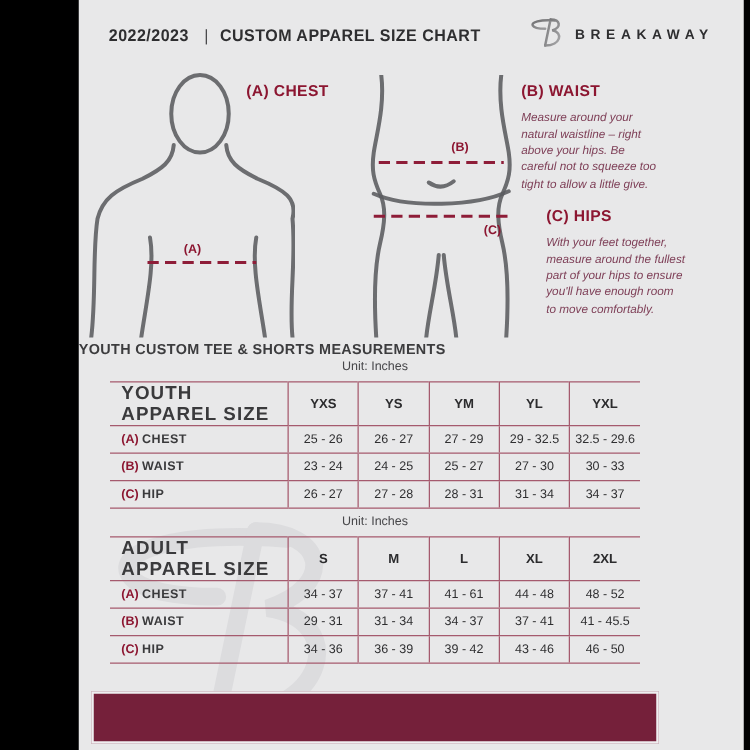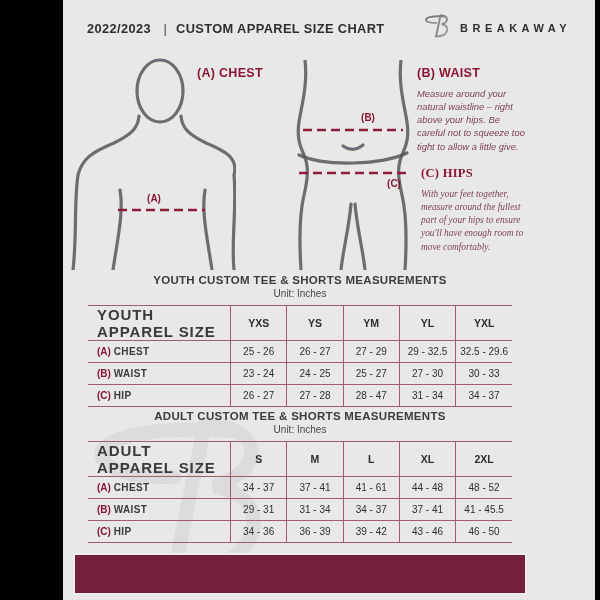--- a/index.html
+++ b/index.html
@@ -27,21 +27,21 @@
   .fig{position:absolute;}
   .fig svg{display:block;}
   .stroke{fill:none;stroke:#5a5b5e;stroke-width:3.2;stroke-linecap:round;opacity:.88;}
   .dash{fill:none;stroke:#8e1d38;stroke-width:2.4;stroke-dasharray:9 5;}
   .marker{font-family:"Liberation Sans",sans-serif;font-weight:bold;font-size:10px;fill:#8c1631;}
   .guide-block{position:absolute;}
   .guide-h{font-weight:bold;font-size:12.5px;color:#8c1631;letter-spacing:.3px;margin:0 0 7px 0;}
   .guide-p{font-style:italic;font-size:9.4px;line-height:1.4;color:#7f4058;margin:0;}
   
   .tbl-section{position:absolute;left:0;width:474px;z-index:2;}
-  .tbl-title{text-align:center;font-weight:bold;font-size:11.5px;letter-spacing:.3px;color:#3c3c3e;margin:0;}
+  .tbl-title{font-weight:bold;font-size:11.5px;letter-spacing:.3px;color:#3c3c3e;margin:0;}
   .tbl-unit{text-align:center;font-size:10px;color:#47474a;margin:2px 0 6px 0;}
   table.size{
     border-collapse:collapse;table-layout:fixed;
     width:424px;margin:0 auto;
     border-top:1.6px solid #a55a6e;border-bottom:1.6px solid #a55a6e;
   }
   table.size td{
     height:21px;border-bottom:1.6px solid #a55a6e;
     font-size:10px;color:#2f2f31;text-align:center;padding:0;
   }
@@ -120,21 +120,21 @@
 
     <div class="guide-block" style="left:134px;top:8px;width:110px;">
       <p class="guide-h">(A) CHEST</p>
     </div>
 
     <div class="guide-block" style="left:354px;top:8px;width:110px;">
       <p class="guide-h">(B) WAIST</p>
       <p class="guide-p">Measure around your natural waistline – right above your hips. Be careful not to squeeze too tight to allow a little give.</p>
     </div>
 
-    <div class="guide-block" style="left:358px;top:108px;width:112px;font-family:Liberation Serif, serif;">
+    <div class="guide-block" style="left:374px;top:108px;width:112px;">
       <p class="guide-h">(C) HIPS</p>
       <p class="guide-p">With your feet together, measure around the fullest part of your hips to ensure you'll have enough room to move comfortably.</p>
     </div>
   </div>
 
   <div class="watermark">
     <svg width="210" height="190" viewBox="0 0 34 30">
       <g fill="none" stroke="#dcdcde" stroke-width="2.3" stroke-linecap="round">
         <path d="M25 4 C11 3 3 5.5 4.5 8.5 C5.7 10.8 11 11.5 16 11.5"></path>
         <path d="M21 3 L16 27"></path>
@@ -169,30 +169,29 @@
         <td>23 - 24</td>
         <td>24 - 25</td>
         <td>25 - 27</td>
         <td>27 - 30</td>
         <td>30 - 33</td>
       </tr>
       <tr>
         <td class="lbl"><span class="pfx">(C)</span> <span class="rowlbl">HIP</span></td>
         <td>26 - 27</td>
         <td>27 - 28</td>
-        <td>28 - 47</td>
+        <td>28 - 31</td>
         <td>31 - 34</td>
         <td>34 - 37</td>
       </tr>
     </tbody>
       </table>
   </div>
 
   <div class="tbl-section" style="top:410px;">
-    <p class="tbl-title">ADULT CUSTOM TEE &amp; SHORTS MEASUREMENTS</p>
     <p class="tbl-unit">Unit: Inches</p>
     <table class="size">
       <tbody>
           <tr class="head">
         <td class="lbl">ADULT APPAREL SIZE</td>
         <td>S</td>
         <td>M</td>
         <td>L</td>
         <td>XL</td>
         <td>2XL</td>

